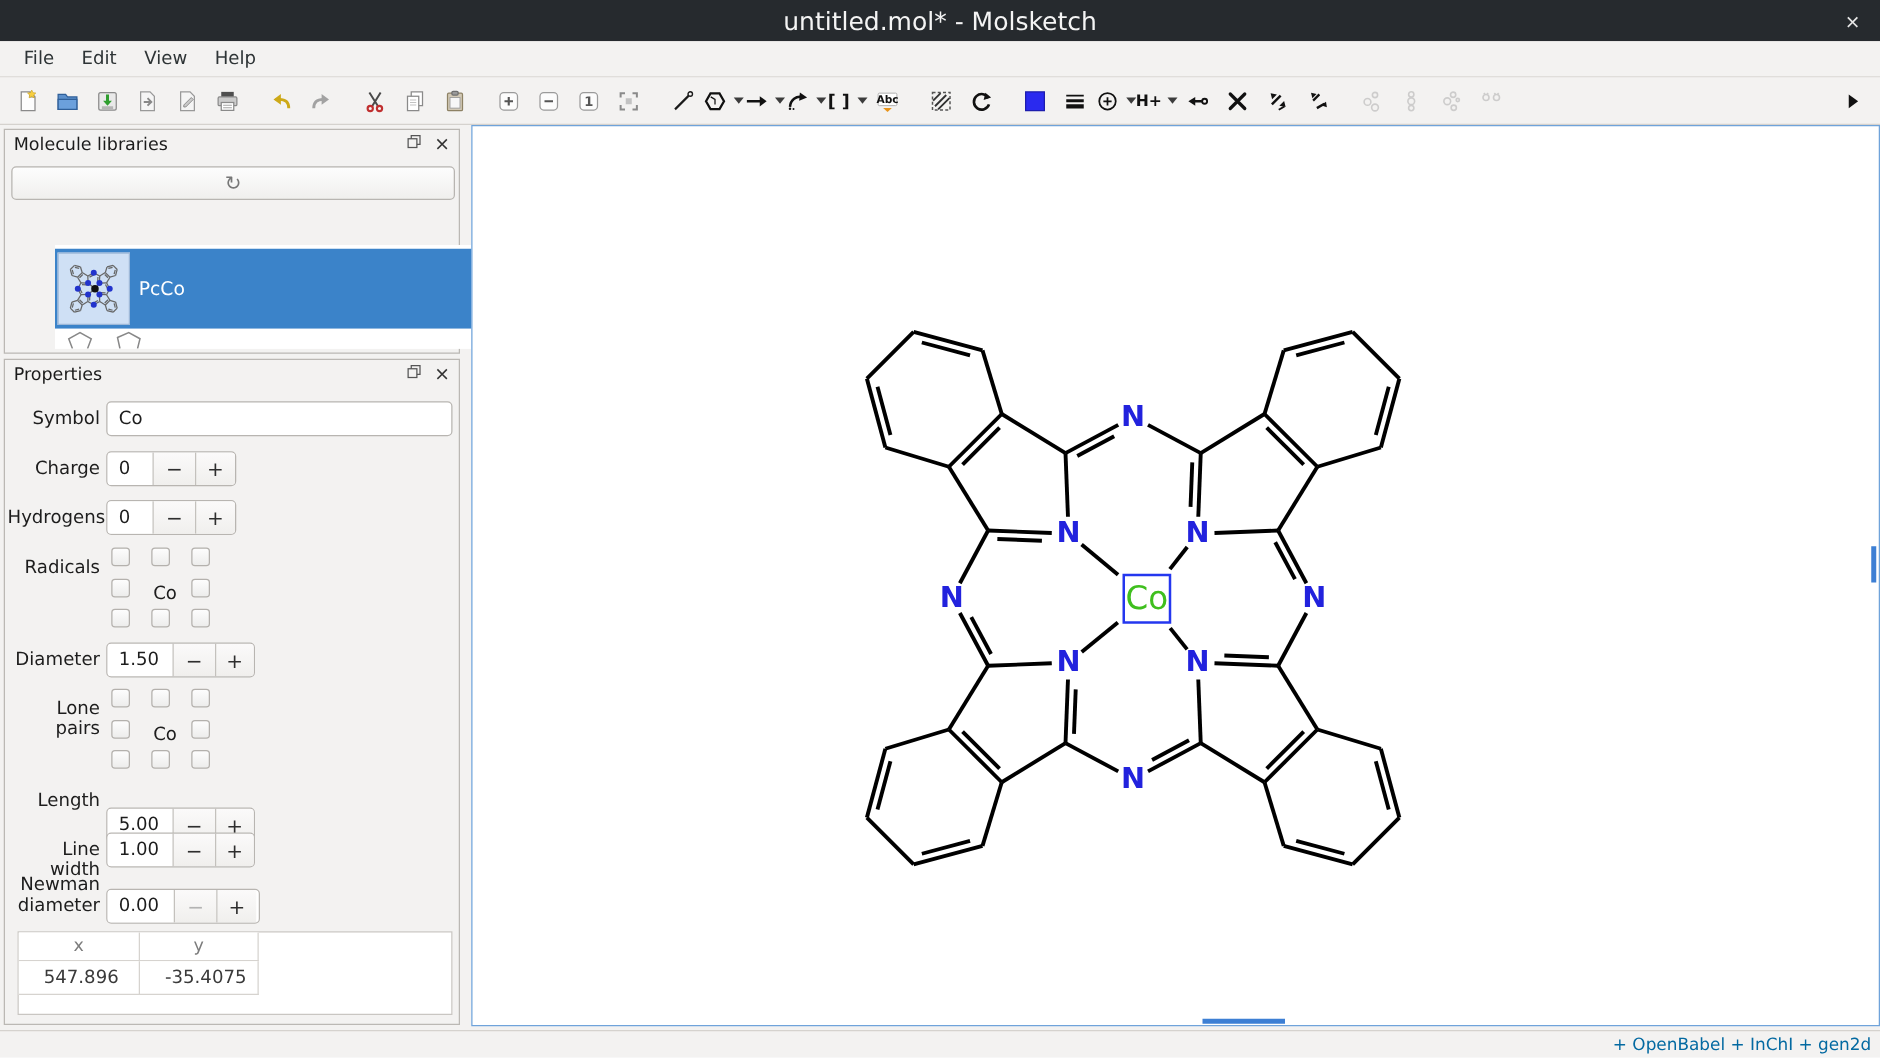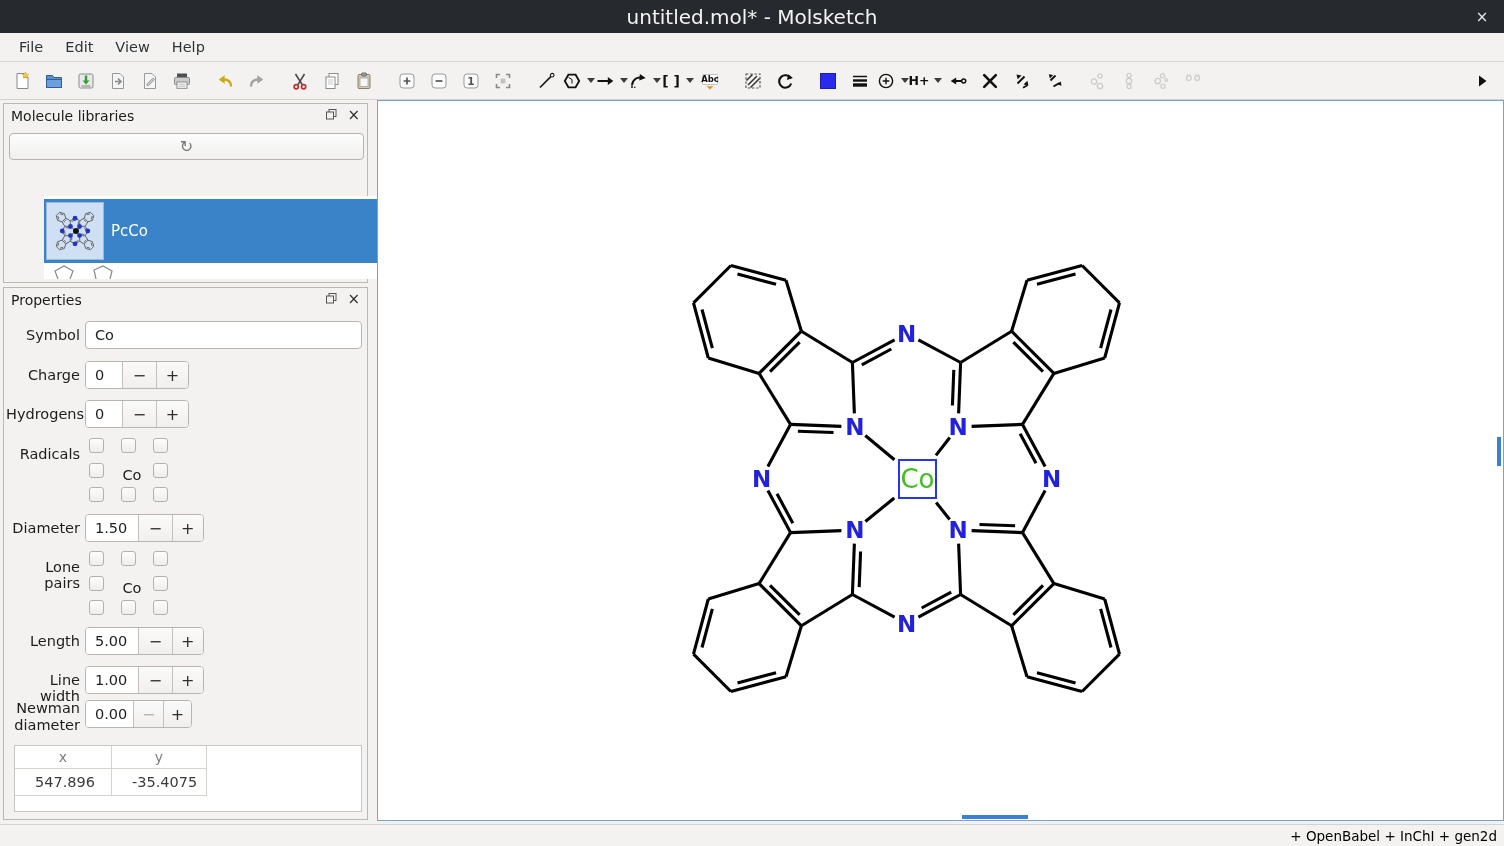--- a/index.html
+++ b/index.html
@@ -58,21 +58,21 @@
   .coord-table .hcell { position:absolute; top:0; height:23px; border-right:1px solid #d6d3cf; border-bottom:1px solid #d6d3cf; display:flex; align-items:center; justify-content:center; color:#7c7c7c; font-size:14px; background:#fff; }
   .coord-table .dcell { position:absolute; top:23px; height:27px; border-right:1px solid #d6d3cf; border-bottom:1px solid #d6d3cf; display:flex; align-items:center; padding-left:20px; color:#3a3a3a; font-size:14.5px; background:#fff; }
 
   
   .canvas { position:absolute; left:377px; top:100px; width:1127px; height:721px; background:#ffffff; border:1px solid #6fa3da; }
   .canvas svg { position:absolute; left:0; top:0; }
   .hthumb { position:absolute; left:584px; top:714px; width:66px; height:4px; background:#3d7fd4; }
   .vthumb { position:absolute; left:1119px; top:336px; width:4px; height:29px; background:#3d7fd4; }
 
   
-  .statusbar { position:absolute; left:0; top:824px; width:1504px; height:22px; background:#f3f2f1; border-top:1px solid #d5d2ce; display:flex; align-items:center; justify-content:flex-end; padding-right:7px; font-size:13.5px; color:#000000; }
+  .statusbar { position:absolute; left:0; top:824px; width:1504px; height:22px; background:#f3f2f1; border-top:1px solid #d5d2ce; display:flex; align-items:center; justify-content:flex-end; padding-right:7px; font-size:13.5px; color:#0369a1; }
 
   svg text { font-family:"DejaVu Sans","Liberation Sans",sans-serif; }
 </style>
 </head>
 <body>
 
 <div class="titlebar">
   <div class="title">untitled.mol* - Molsketch</div>
   <div class="win-close">×</div>
 </div>
@@ -513,38 +513,38 @@
         <span class="cb"></span>
       <span class="cb"></span>
         <span class="cb-center">Co</span>
         <span class="cb"></span>
       <span class="cb"></span>
         <span class="cb"></span>
         <span class="cb"></span>
     </div>
 
     <div class="prow-label" style="top:345px;">Length</div>
-    <div class="spin" style="top:339px; width:119px;">
+    <div class="spin" style="top:358px; width:119px;">
       <div class="val" style="width:53px;">5.00</div>
       <div class="sbtn" style="width:34px;">−</div>
       <div class="sbtn" style="width:32px;">+</div>
     </div>
 
     <div class="prow-label" style="top:384px;">Line width</div>
     <div class="spin" style="top:378px; width:119px;">
       <div class="val" style="width:53px;">1.00</div>
       <div class="sbtn" style="width:34px;">−</div>
       <div class="sbtn" style="width:32px;">+</div>
     </div>
 
     <div class="prow-label" style="top:412px; line-height:17px;">
       <span>Newman</span><br>
       <span>diameter</span>
     </div>
-    <div class="spin" style="top:412px; width:107px;text-align:center;">
+    <div class="spin" style="top:423px; width:123px;text-align:center;">
       <div class="val" style="width:53px;">0.00</div>
       <div class="sbtn dim" style="width:34px;">−</div>
       <div class="sbtn" style="width:32px;">+</div>
     </div>
 
     <div class="coord-table">
       <div class="hcell" style="left:0; width:97px;">x</div>
       <div class="hcell" style="left:97px; width:95px;">y</div>
       <div class="dcell" style="left:0; width:97px;">547.896</div>
       <div class="dcell" style="left:97px; width:95px;">-35.4075</div>

